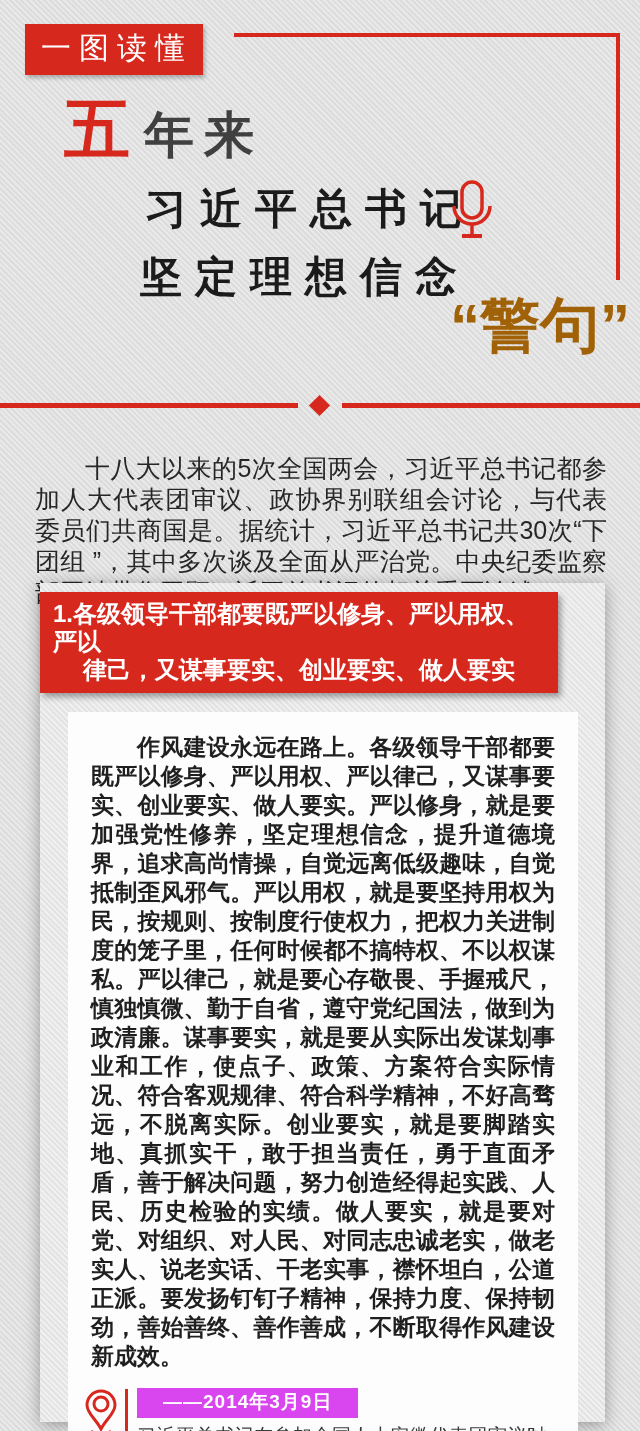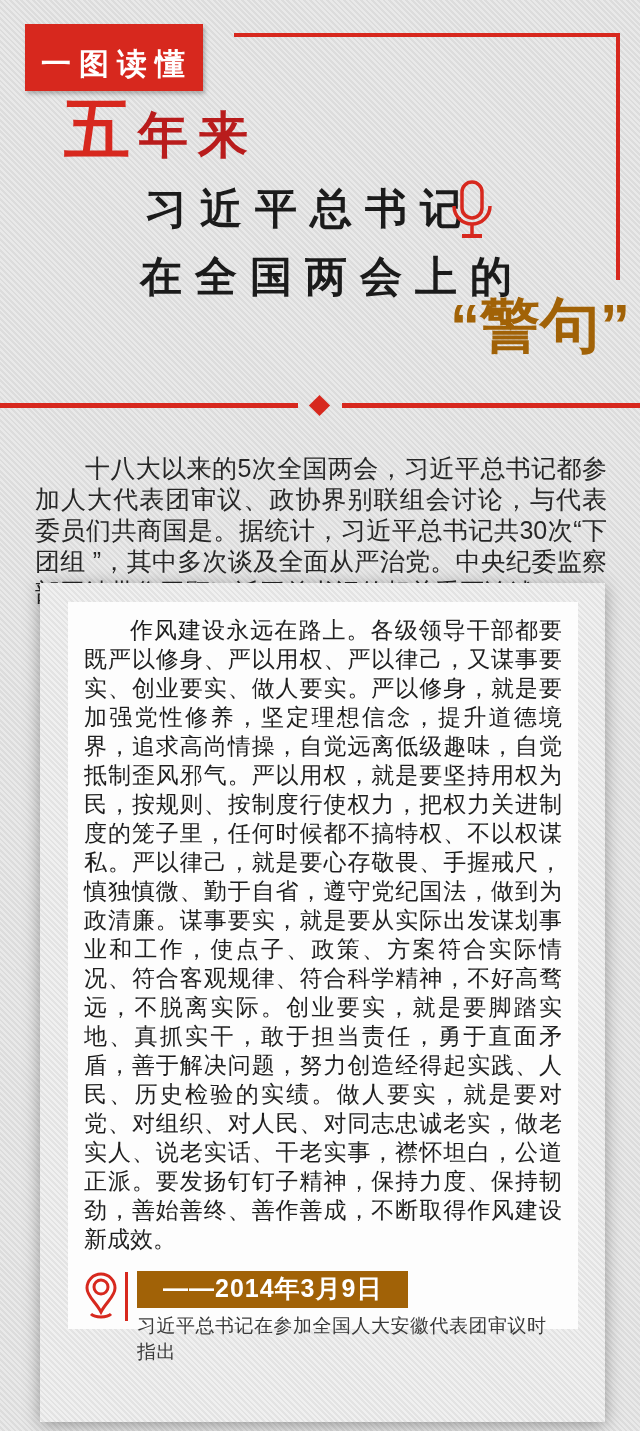--- a/index.html
+++ b/index.html
@@ -6,29 +6,29 @@
   body{
     width:640px;height:1431px;position:relative;overflow:hidden;
     font-family:"Liberation Sans","DejaVu Sans",sans-serif;
     background:repeating-linear-gradient(45deg,#e9e9e9 0,#e9e9e9 2px,#dcdcdc 2px,#dcdcdc 4px);
   }
   .abs{position:absolute;}
   
   .badge{
     left:25px;top:24px;background:#d7281e;color:#fff;
     font-family:"Liberation Serif","DejaVu Serif",serif;
-    font-weight:700;font-size:30px;letter-spacing:8px;
-    padding:20px 10px 6px 16px;box-shadow:2px 3px 4px rgba(0,0,0,.25);
+    font-weight:400;font-size:30px;letter-spacing:8px;
+    padding:4px 10px 6px 16px;box-shadow:2px 3px 4px rgba(0,0,0,.25);
   }
   .h-line{left:234px;top:33px;width:386px;height:4px;background:#d7281e;}
   .v-line{left:616px;top:33px;width:4px;height:247px;background:#d7281e;}
   
   .t-line1{left:64px;top:96px;white-space:nowrap;}
   .t-big{font-size:66px;line-height:66px;color:#d7281e;font-weight:800;}
-  .t-rest{font-size:50px;line-height:50px;color:#b91c1c;font-weight:700;letter-spacing:10px;margin-left:8px;}
+  .t-rest{font-size:50px;line-height:50px;color:#404040;font-weight:700;letter-spacing:10px;margin-left:14px;}
   .t-line2{left:145px;top:181px;font-size:42px;color:#1b1b1b;font-weight:700;letter-spacing:13px;white-space:nowrap;text-align:right;}
   .t-line3{left:140px;top:249px;font-size:42px;color:#1b1b1b;font-weight:700;letter-spacing:13px;white-space:nowrap;}
   .t-line4{right:10px;top:294px;font-size:60px;line-height:64px;color:#a16207;font-weight:800;white-space:nowrap;}
   .mic{left:450px;top:180px;}
   
   .div-seg{top:403px;height:5px;background:#d7281e;}
   .div-left{left:0;width:298px;}
   .div-right{left:342px;width:298px;}
   .div-diamond{left:312px;top:398px;width:15px;height:15px;background:#d7281e;transform:rotate(45deg);}
   
@@ -47,29 +47,29 @@
     background:#d7281e;color:#fff;padding:8px 8px 9px 13px;
     box-shadow:3px 4px 6px rgba(0,0,0,.35);
     font-size:24px;line-height:28px;font-weight:700;
   }
   .banner .bline2{padding-left:30px;}
   .card{
     margin:19px 0 0 28px;width:510px;height:727px;box-sizing:border-box;
     background:#fdfdfd;padding:13px 15px 0 15px;
   }
   .bodytext{
-    font-size:23px;line-height:29px;color:#1f1f1f;font-weight:400;
-    text-align:justify;text-indent:2em;margin:1px;
+    font-size:23px;line-height:29px;color:#1f1f1f;font-weight:700;
+    text-align:justify;text-indent:2em;margin:8px;
   }
   .footer{margin-top:17px;display:flex;align-items:flex-start;}
   .vbar{width:3px;height:49px;background:#d7281e;margin:1px 9px 0 6px;flex:none;}
   .fright{flex:1;}
   .datebar{
-    display:inline-block;background:#a16207;color:#fff;
-    font-size:25px;font-weight:700;letter-spacing:1px;padding:1px 26px 3px 26px;
+    display:inline-block;background:#d946ef;color:#fff;
+    font-size:19px;font-weight:700;letter-spacing:1px;padding:1px 26px 3px 26px;
   }
   .source{margin-top:5px;font-size:19px;color:#3a3a3a;font-weight:500;letter-spacing:.5px;}
 </style>
 </head>
 <body>
 
 <div class="abs badge">一图读懂</div>
 
 <div class="abs h-line"></div>
 <div class="abs v-line"></div>
@@ -79,30 +79,34 @@
 </div>
 <div class="abs t-line2">习近平总书记</div>
 <div class="abs mic">
   <svg width="44" height="64" viewBox="0 0 44 64">
     <rect x="12" y="2" width="20" height="36" rx="10" fill="none" stroke="#d7281e" stroke-width="3.5"></rect>
     <path d="M4 26 a18 18 0 0 0 36 0" fill="none" stroke="#d7281e" stroke-width="3.5"></path>
     <line x1="22" y1="44" x2="22" y2="54" stroke="#d7281e" stroke-width="3.5"></line>
     <line x1="12" y1="56" x2="32" y2="56" stroke="#d7281e" stroke-width="4"></line>
   </svg>
 </div>
-<div class="abs t-line3">在全国两会上的</div>
+<div class="abs t-line3">坚定理想信念</div>
 <div class="abs t-line4">“警句”</div>
 
 <div class="abs div-seg div-left"></div>
 <div class="abs div-diamond"></div>
 <div class="abs div-seg div-right"></div>
 
 <p class="abs intro">十八大以来的5次全国两会，习近平总书记都参加人大代表团审议、政协界别联组会讨论，与代表委员们共商国是。据统计，习近平总书记共30次“下团组 ”，其中多次谈及全面从严治党。中央纪委监察部网站带您回顾习近平总书记的相关重要论述。</p>
 
 <div class="abs panel">
+  <div class="banner">
+    <div class="bline1">1.各级领导干部都要既严以修身、严以用权、严以</div>
+    <div class="bline2">律己，又谋事要实、创业要实、做人要实</div>
+  </div>
   <div class="card">
     <p class="bodytext">作风建设永远在路上。各级领导干部都要既严以修身、严以用权、严以律己，又谋事要实、创业要实、做人要实。严以修身，就是要加强党性修养，坚定理想信念，提升道德境界，追求高尚情操，自觉远离低级趣味，自觉抵制歪风邪气。严以用权，就是要坚持用权为民，按规则、按制度行使权力，把权力关进制度的笼子里，任何时候都不搞特权、不以权谋私。严以律己，就是要心存敬畏、手握戒尺，慎独慎微、勤于自省，遵守党纪国法，做到为政清廉。谋事要实，就是要从实际出发谋划事业和工作，使点子、政策、方案符合实际情况、符合客观规律、符合科学精神，不好高骛远，不脱离实际。创业要实，就是要脚踏实地、真抓实干，敢于担当责任，勇于直面矛盾，善于解决问题，努力创造经得起实践、人民、历史检验的实绩。做人要实，就是要对党、对组织、对人民、对同志忠诚老实，做老实人、说老实话、干老实事，襟怀坦白，公道正派。要发扬钉钉子精神，保持力度、保持韧劲，善始善终、善作善成，不断取得作风建设新成效。</p>
     <div class="footer">
       <span>
         <svg width="36" height="54" viewBox="0 0 36 54">
           <path d="M18 3 C10 3 4 9.5 4 17 C4 25.5 12.5 30.5 18 41 C23.5 30.5 32 25.5 32 17 C32 9.5 26 3 18 3 Z" fill="none" stroke="#d7281e" stroke-width="3"></path>
           <circle cx="18" cy="16" r="7" fill="none" stroke="#d7281e" stroke-width="3"></circle>
           <path d="M8 43 a11 5 0 0 0 20 0" fill="none" stroke="#d7281e" stroke-width="3"></path>
         </svg>
       </span>

